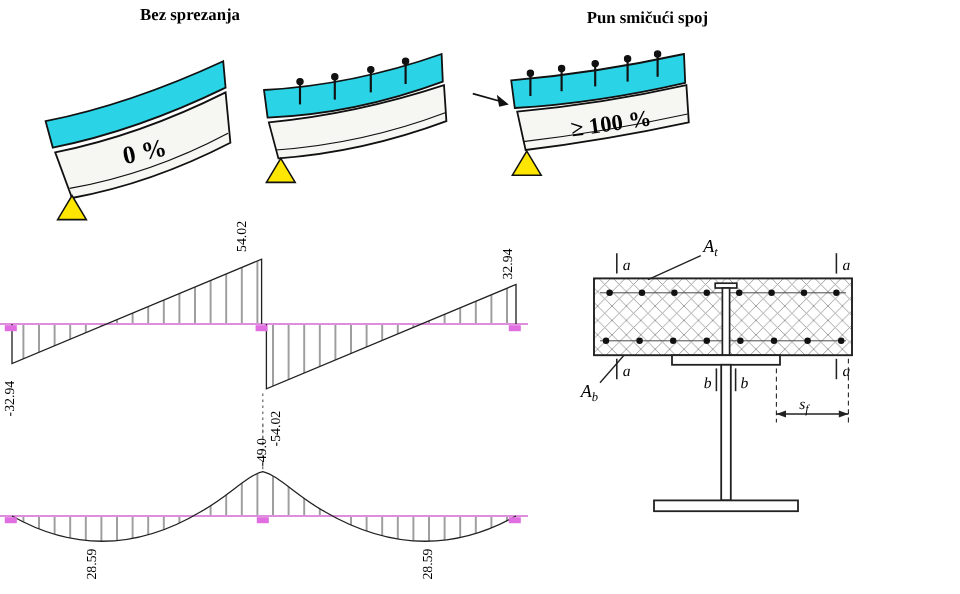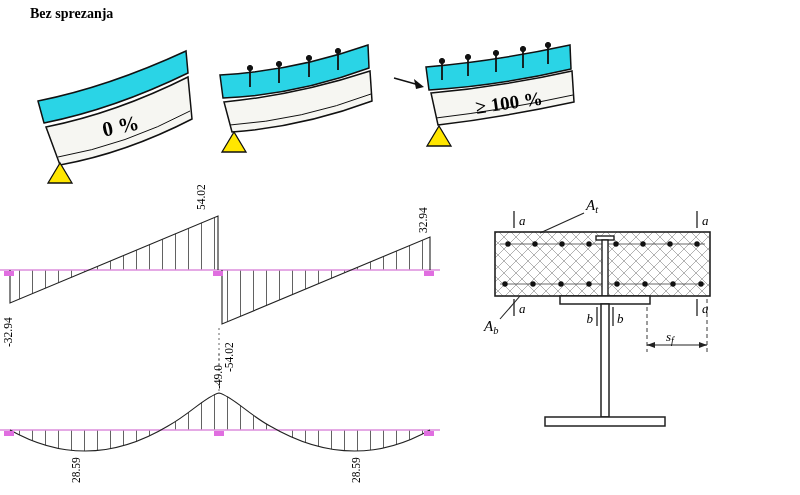--- a/index.html
+++ b/index.html
@@ -1,32 +1,33 @@
 <!DOCTYPE html>
 <html><head>
 <meta charset="utf-8">
 <style>
   *{margin:0;padding:0;box-sizing:border-box}
   html,body{width:800px;height:495px;background:#fff;overflow:hidden;
     font-family:"Liberation Serif",serif}
   #app{position:relative;width:800px;height:495px;background:#fff}
-  .beam-title{position:absolute;text-align:left;font-weight:bold;font-size:14px;color:#000;
+  .beam-title{position:absolute;text-align:right;font-weight:bold;font-size:14px;color:#000;
     font-family:"Liberation Serif",serif}
   svg{position:absolute;overflow:visible}
   svg text{font-family:"Liberation Serif",serif;fill:#000}
   .num{font-size:11.5px}
   .pct{font-weight:bold}
   .ital{font-style:italic}
 </style>
 </head>
 <body>
 
 <div id="app">
 
   <div class="beam-title" style="left:30px;top:6px;width:170px">Bez sprezanja</div>
+  <div class="beam-title" style="left:390px;top:8px;width:200px">Pun smičući spoj</div>
 
   <svg style="left:30px;top:5px" width="170" height="185" viewBox="0 0 170 185">
     <path d="M8,96 Q78,82 156,46 L158,68 Q84,104 14,118 Z" fill="#2ad4e6" stroke="#111" stroke-width="1.5"></path>
     <path d="M16,122 Q86,108 158,72 L162,114 Q96,148 30,160 Z" fill="#f6f6f2" stroke="#111" stroke-width="1.5"></path>
     <path d="M28,152 Q96,140 160,106" fill="none" stroke="#111" stroke-width="1"></path>
     <polygon points="30,158 18,178 42,178" fill="#ffe600" stroke="#111" stroke-width="1.3"></polygon>
     <text class="pct" x="92" y="128" transform="rotate(-12 92 128)" text-anchor="middle" font-size="21">0 %</text>
   </svg>
 
   <svg style="left:200px;top:5px" width="185" height="165" viewBox="0 0 185 165">

